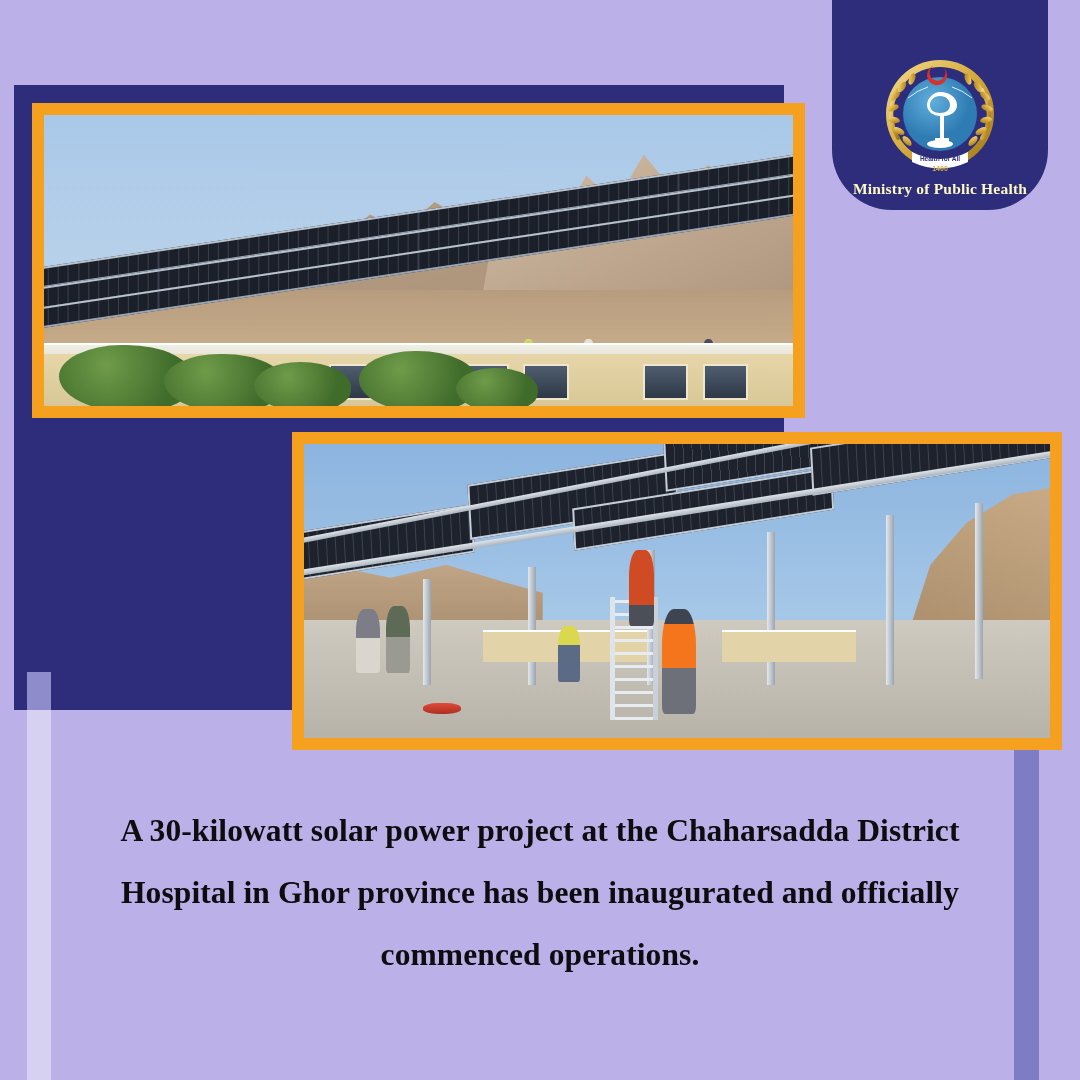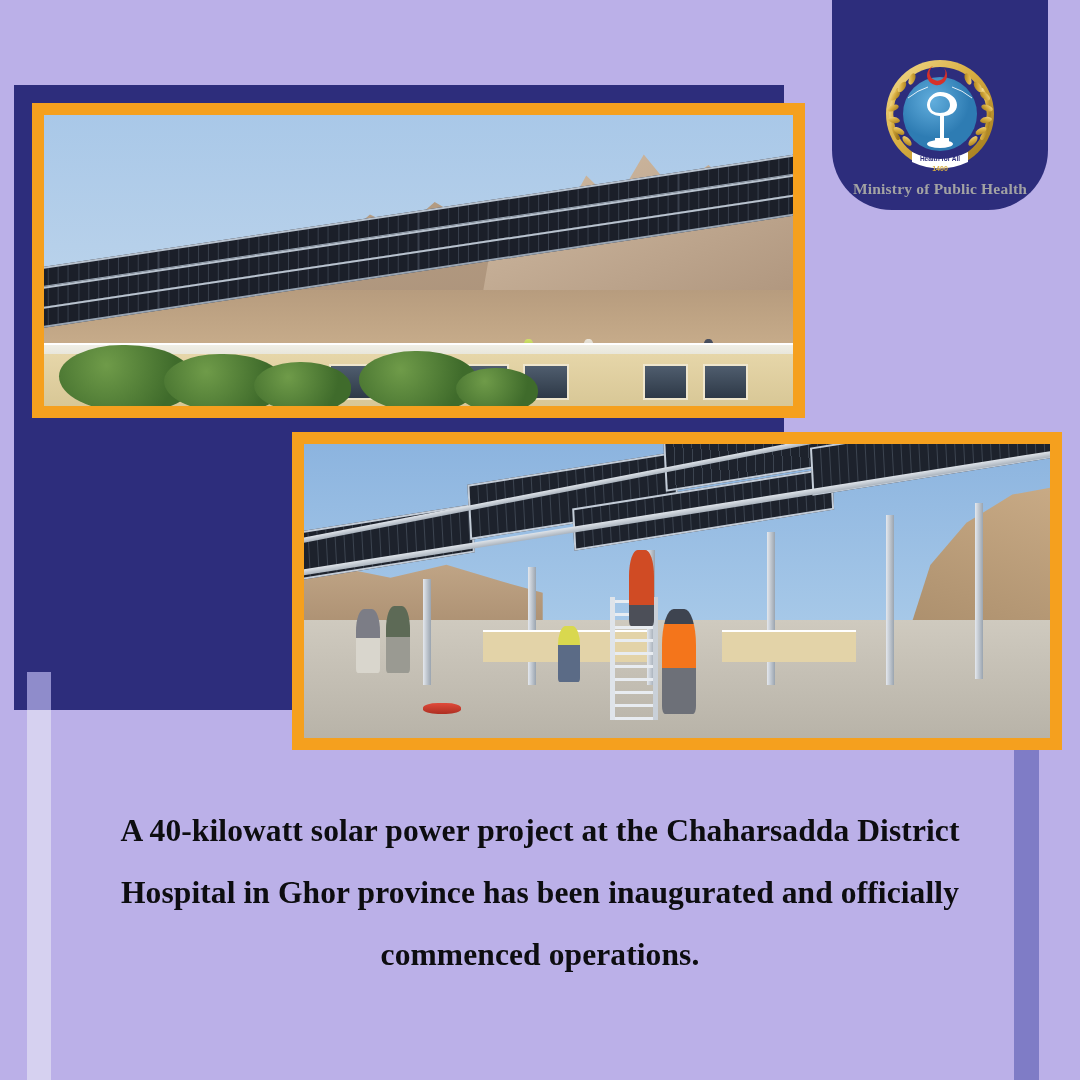--- a/index.html
+++ b/index.html
@@ -39,21 +39,21 @@
     position:absolute;
     left:832px;top:-40px;width:216px;height:250px;
     background:#2d2d7c;
     border-radius:0 0 60px 60px;
     display:flex;flex-direction:column;align-items:center;justify-content:flex-end;
     padding-bottom:12px;box-sizing:border-box;
     z-index:6;
   }
   .emblem{width:124px;height:124px;position:relative;margin-bottom:4px;}
   .badge-caption{
-    color:#a3a3a3;font-size:15.5px;font-weight:bold;
+    color:#fef9c3;font-size:15.5px;font-weight:bold;
     font-family:"Liberation Serif", serif;
     letter-spacing:.2px;white-space:nowrap;
   }
 
   
   .photo{
     position:absolute;
     border:12px solid #f5a01e;
     box-sizing:border-box;
     overflow:hidden;
@@ -281,15 +281,15 @@
             <path d="M94 46 q-10-8-20-11"></path>
         </g>
         <path d="M34 100 q28 14 56 0 l0 10 q-28 13-56 0 z" fill="#ffffff"></path>
         <text x="62" y="109" font-size="6.5" font-family="Liberation Sans, sans-serif" font-weight="bold" fill="#2d2d7c" text-anchor="middle">Health for All</text>
         <text x="62" y="119" font-size="7" font-family="Liberation Sans, sans-serif" font-weight="bold" fill="#d8ae42" text-anchor="middle">1400</text>
       </svg>
     </div>
     <div class="badge-caption">Ministry of Public Health</div>
   </div>
 
-  <div class="headline">A 40-kilowatt solar power project at the Chaharsadda District Hospital in Ghor province has been inaugurated and officially commenced operations.</div>
+  <div class="headline">A 30-kilowatt solar power project at the Chaharsadda District Hospital in Ghor province has been inaugurated and officially commenced operations.</div>
 
 </div>
 
 </body></html>

